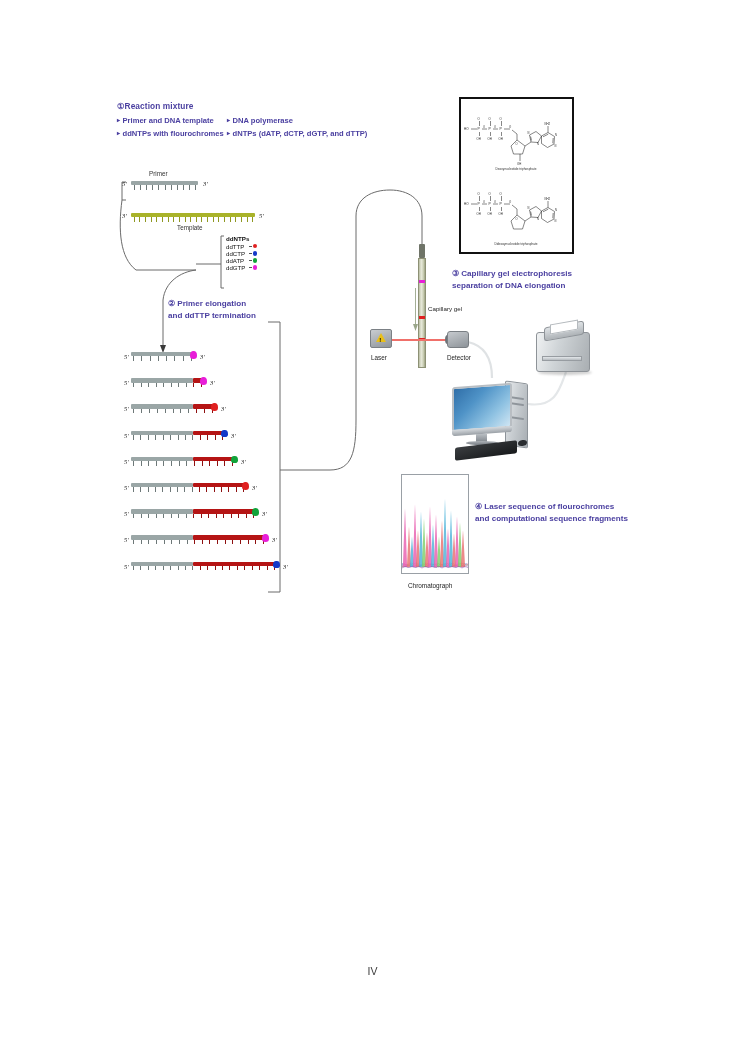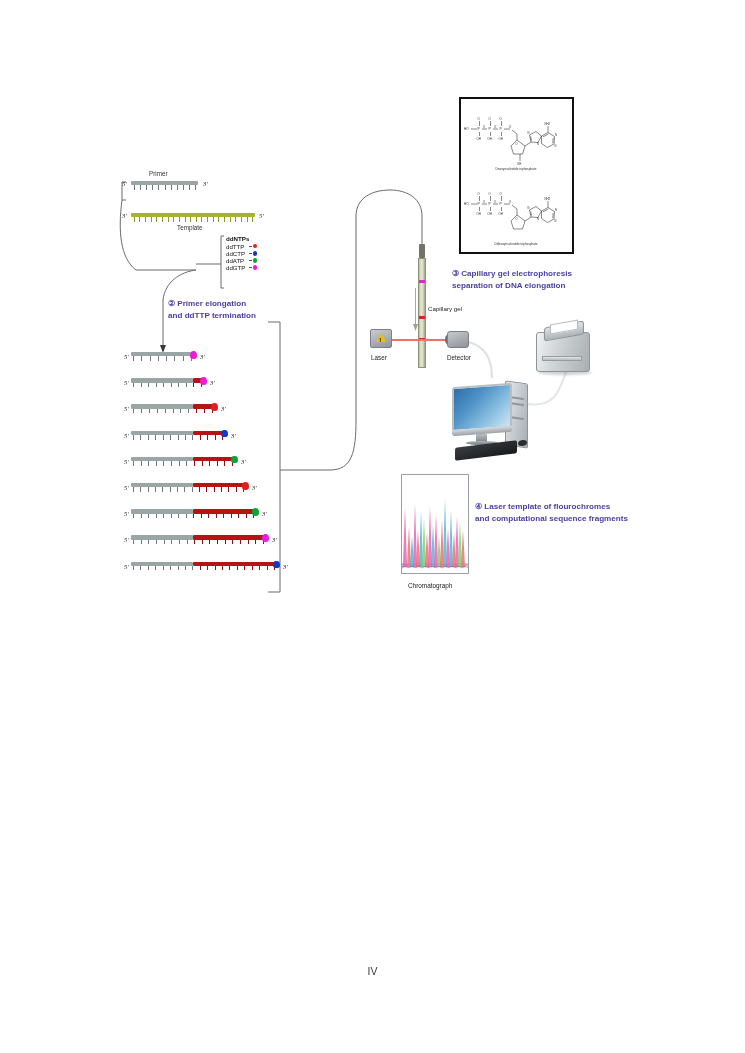--- a/index.html
+++ b/index.html
@@ -196,20 +196,33 @@
 
     <path d="M280,470 L330,470 C352,470 356,452 356,420 L356,216
              C356,198 372,190 390,190 C408,190 422,199 422,216 L422,256" fill="none" stroke="#6b6b6b" stroke-width="1"></path>
     <polygon points="422,261 419,252 425,252" fill="#3a3a3a"></polygon>
 
     <path d="M468,342 C486,346 492,360 492,378" fill="none" stroke="#dfe2e4" stroke-width="2.2"></path>
 
     <path d="M528,404 C556,408 560,388 566,372" fill="none" stroke="#e4e7e9" stroke-width="2.2"></path>
   </svg>
 
+  <div class="abs" id="step1-block">
+    <div class="step-title">
+      <span class="num">①</span><span>Reaction mixture</span>
+    </div>
+    <div class="bullet-row">
+      <div class="bullet-item" id="b-primer">Primer and DNA template</div>
+      <div class="bullet-item">DNA polymerase</div>
+    </div>
+    <div class="bullet-row">
+      <div class="bullet-item" id="b-ddntps">ddNTPs with flourochromes</div>
+      <div class="bullet-item">dNTPs (dATP, dCTP, dGTP, and dTTP)</div>
+    </div>
+  </div>
 
   <div class="strand-wrap" id="primer-strand">
     <div class="strand-name" style="left:18px;top:-11px;">Primer</div>
     <div class="lbl5" style="left:-9px;">5'</div>
     <div class="strand">
       <div class="bar"></div>
       <div class="ticks">
           <i style="left:4.545454545454546%;background:#6d7878"></i>
           <i style="left:13.636363636363635%;background:#6d7878"></i>
           <i style="left:22.727272727272727%;background:#6d7878"></i>
@@ -686,19 +699,19 @@
         <path d="M49.9,92 Q52,56 52,59 Q52,56 54.1,92 Z" fill="#e87070" opacity="0.82"></path>
         <path d="M52.9,92 Q55,39 55,42 Q55,39 57.1,92 Z" fill="#e85fb0" opacity="0.82"></path>
         <path d="M55.9,92 Q58,45 58,48 Q58,45 60.1,92 Z" fill="#7fd06a" opacity="0.82"></path>
         <path d="M58.9,92 Q61,53 61,56 Q61,53 63.1,92 Z" fill="#e87070" opacity="0.82"></path>
         <path d="M0,93 L0,93 L2,91.86810503465257 L4,91.66775709655468 L6,92.56384209108127 L8,92.18111592995153 L10,91.60001371082902 L12,92.17109707940989 L14,92.57563430055602 L16,91.67161770291463 L18,91.86085676749005 L20,92.98760816699344 L22,91.87544198262847 L24,91.66400086771023 L26,92.55208405336212 L28,92.19119893777598 L30,91.60012339584982 L32,92.16114317110002 L34,92.58745975789965 L36,91.67558238432233 L38,91.85369774902242 L40,92.97521730485242 L42,91.88286703658832 L44,91.66034931067131 L46,92.54036110860804 L48,92.20134531290768 L50,91.60034275729794 L52,92.15125498488291 L54,92.59931753662056 L56,91.67965083015606 L58,91.8466285401388 L60,92.96282838436645 L62,91.89037961479985 L64,91.65680271152726 L66,92.52867417527902" fill="none" stroke="#8b4fa8" stroke-width="0.7" opacity="0.85"></path>
       </svg>
   </div>
   <div class="abs" id="chromato-label">Chromatograph</div>
 
   <div class="abs caption" id="cap-laser">
-    <div><span class="num">④</span><span>Laser template of flourochromes</span></div>
+    <div><span class="num">④</span><span>Laser sequence of flourochromes</span></div>
     <div>and computational sequence fragments</div>
   </div>
 
   <div class="abs" id="page-number">IV</div>
 
 </div>
 
 </body></html>

